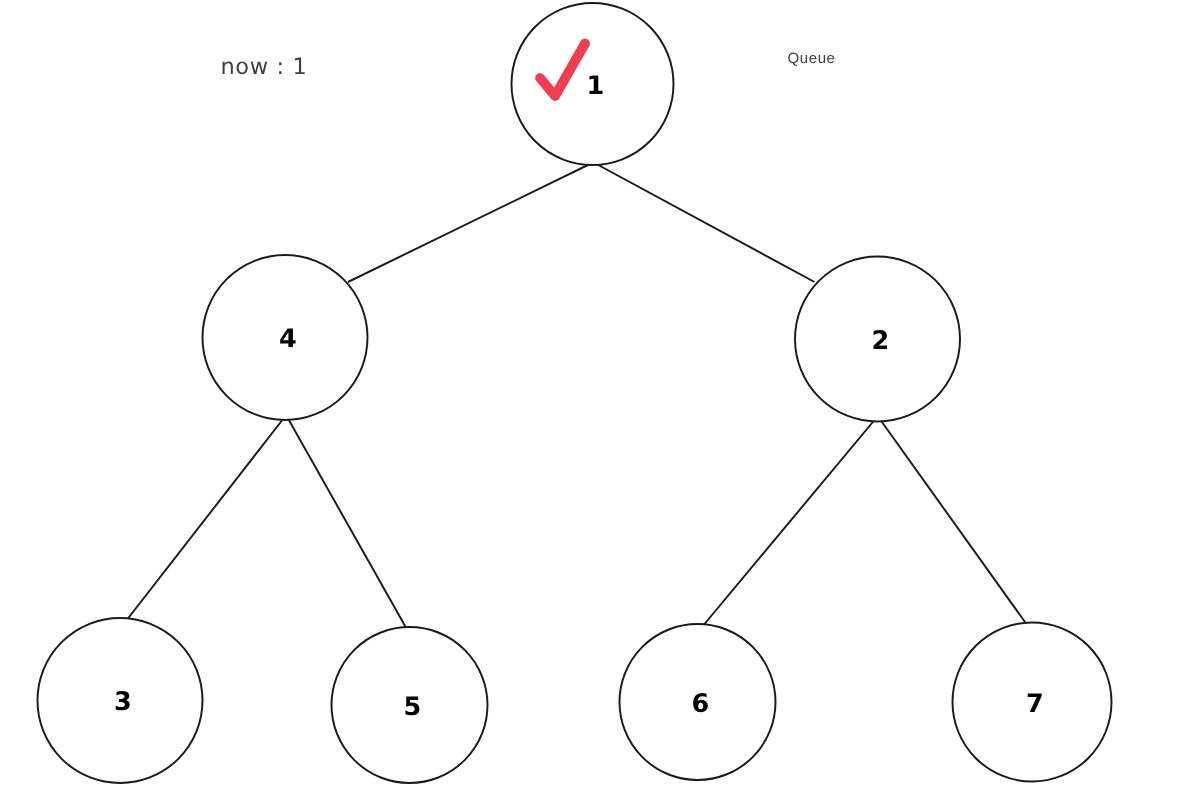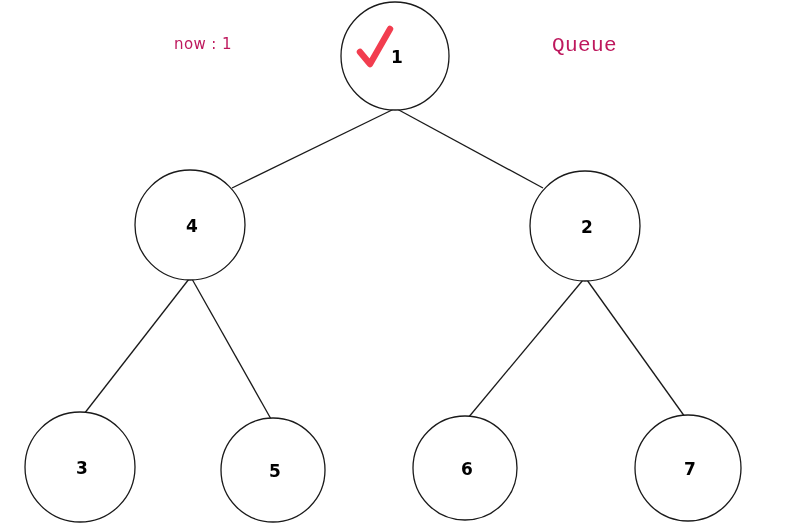--- a/index.html
+++ b/index.html
@@ -46,35 +46,34 @@
   .check-mark {
     stroke: #f23d4f;
     stroke-width: 6.5;
     stroke-linecap: round;
     stroke-linejoin: round;
     fill: none;
   }
   .side-label {
     position: absolute;
     font-size: 15px;
-    color: #be185d;
+    color: #404040;
     white-space: nowrap;
     letter-spacing: 0.4px;
-    margin-left: 27px;
   }
   #now-label {
     left: 147px;
     top: 35px;
     font-family: "DejaVu Sans", sans-serif;
   }
   #queue-label {
     left: 525px;
     top: 34px;
-    font-family: Liberation Mono, monospace;
-    font-size: 21px;
+    font-family: Liberation Sans, sans-serif;
+    font-size: 10px;
   }
 </style>
 </head>
 <body>
 
 <div id="canvas">
 
   <div class="side-label" id="now-label">now : 1</div>
 
   <div class="side-label" id="queue-label">Queue</div>

